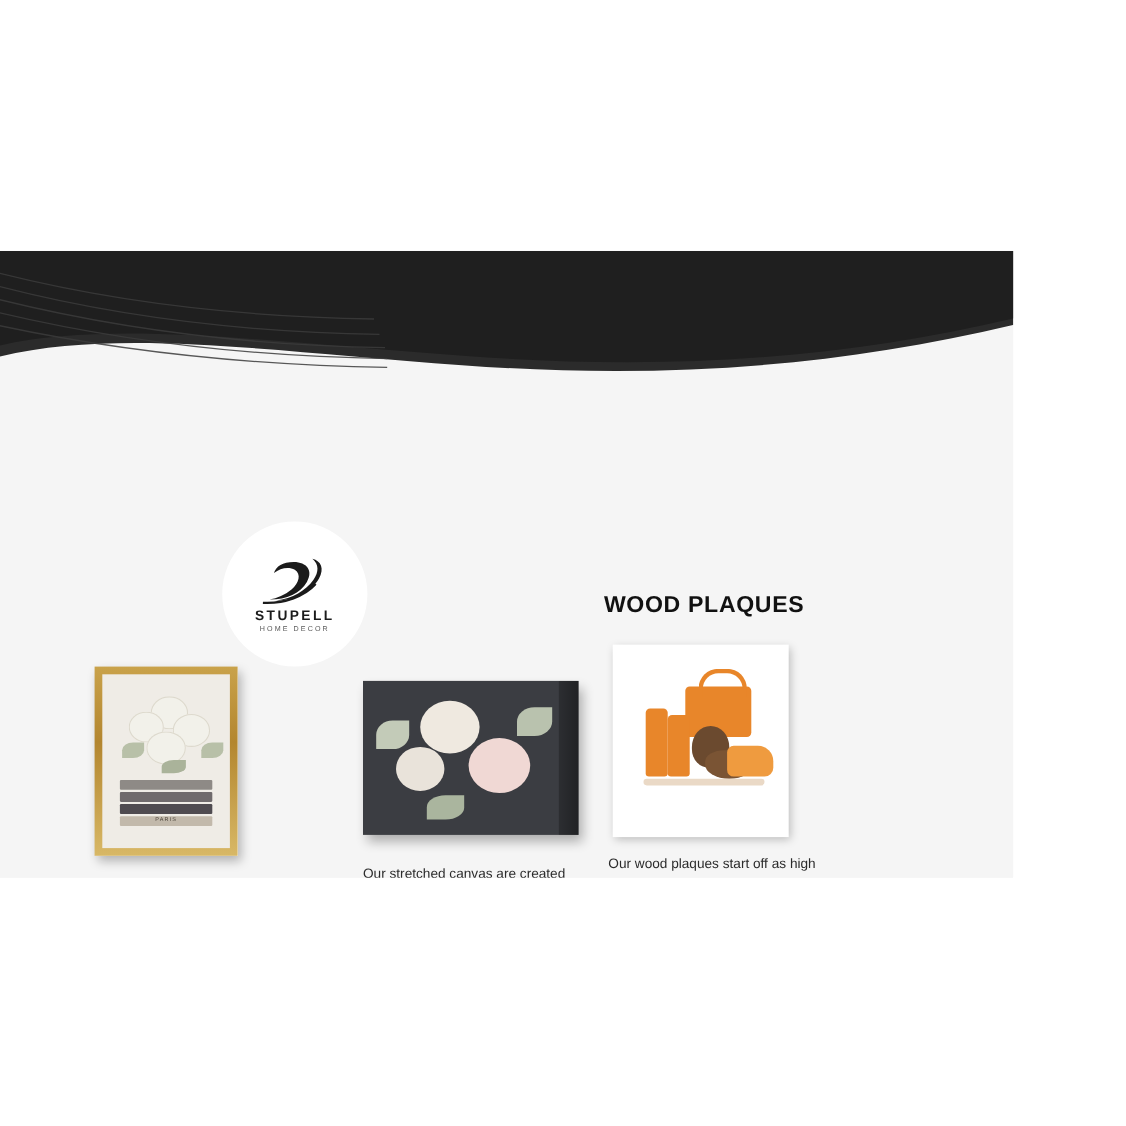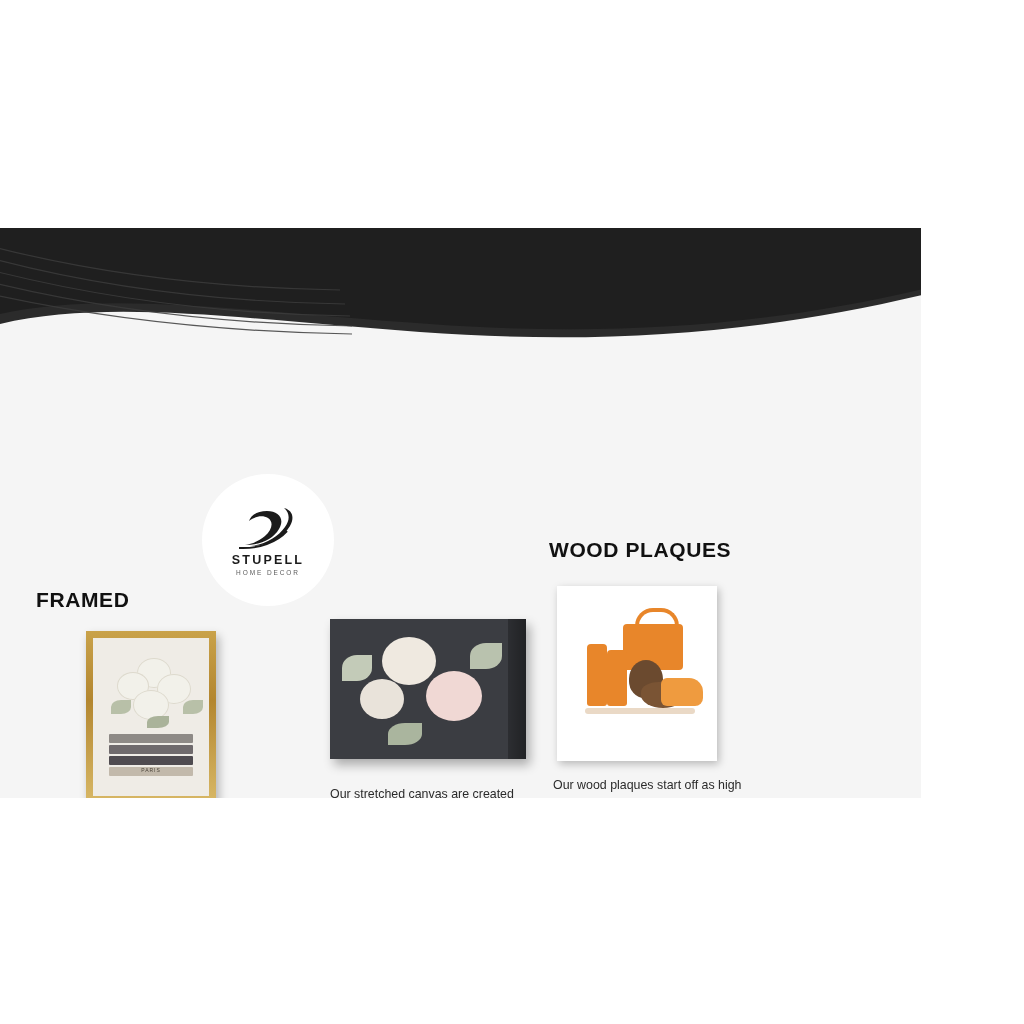--- a/index.html
+++ b/index.html
@@ -257,21 +257,20 @@
         <path d="M10 40 C26 40 38 34 44 24 C50 14 44 6 32 6 C22 6 16 10 14 16 C20 11 28 10 33 13 C39 17 37 25 30 31 C24 36 17 39 10 40 Z" fill="#1b1b1b"></path>
         <path d="M16 41 C34 41 48 33 55 21 C60 12 57 5 49 3 C55 8 55 15 50 22 C43 32 31 39 16 41 Z" fill="#1b1b1b"></path>
         <path d="M4 43 C24 44 42 37 52 26" stroke="#1b1b1b" stroke-width="2" fill="none"></path>
       </svg>
       <div class="logo-name">STUPELL</div>
       <div class="logo-sub">HOME DECOR</div>
     </div>
 
     <div class="col" id="col1">
       <div class="col-title">
-        <div>FRAMED</div>
       </div>
       <div class="c1-art">
         <div class="c1-frame">
           <div class="c1-inner">
             <div class="c1-flowers">
               <div class="pet" style="left:26px;top:2px;width:34px;height:30px;"></div>
               <div class="pet" style="left:6px;top:16px;width:32px;height:28px;"></div>
               <div class="pet" style="left:46px;top:18px;width:34px;height:30px;"></div>
               <div class="pet" style="left:22px;top:34px;width:36px;height:30px;"></div>
               <div class="leafy" style="left:0px;top:44px;width:20px;height:14px;"></div>

